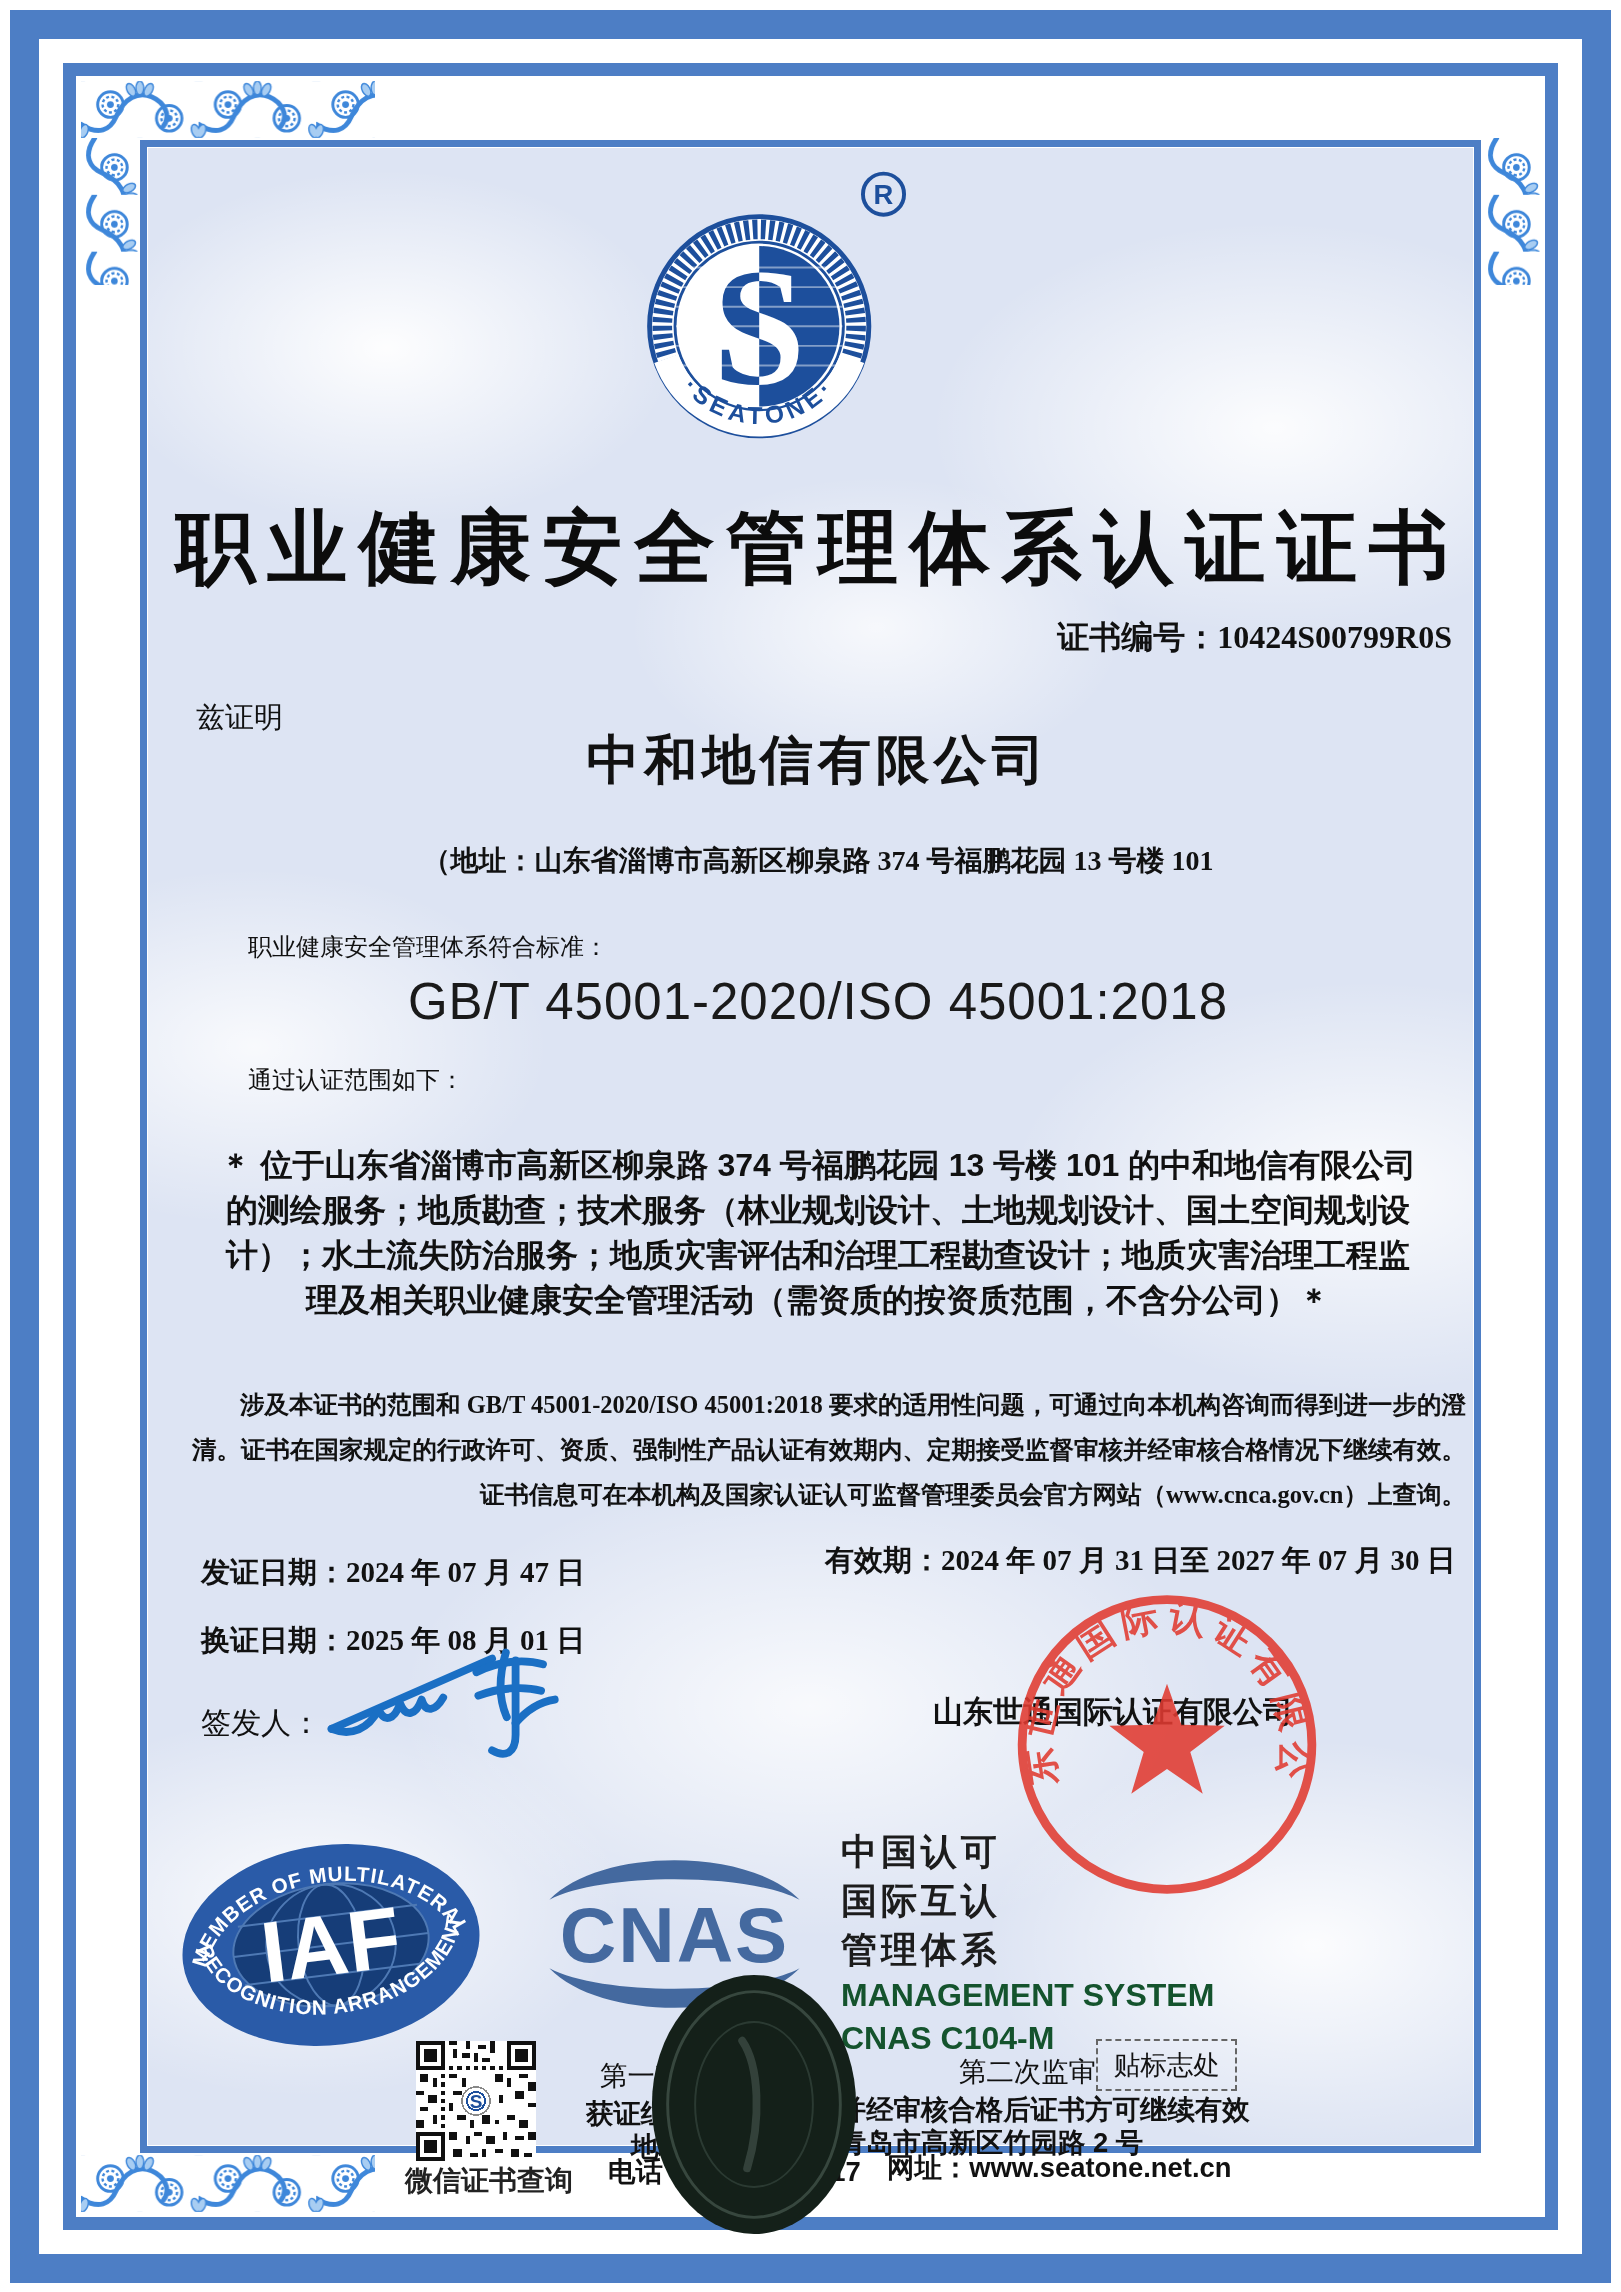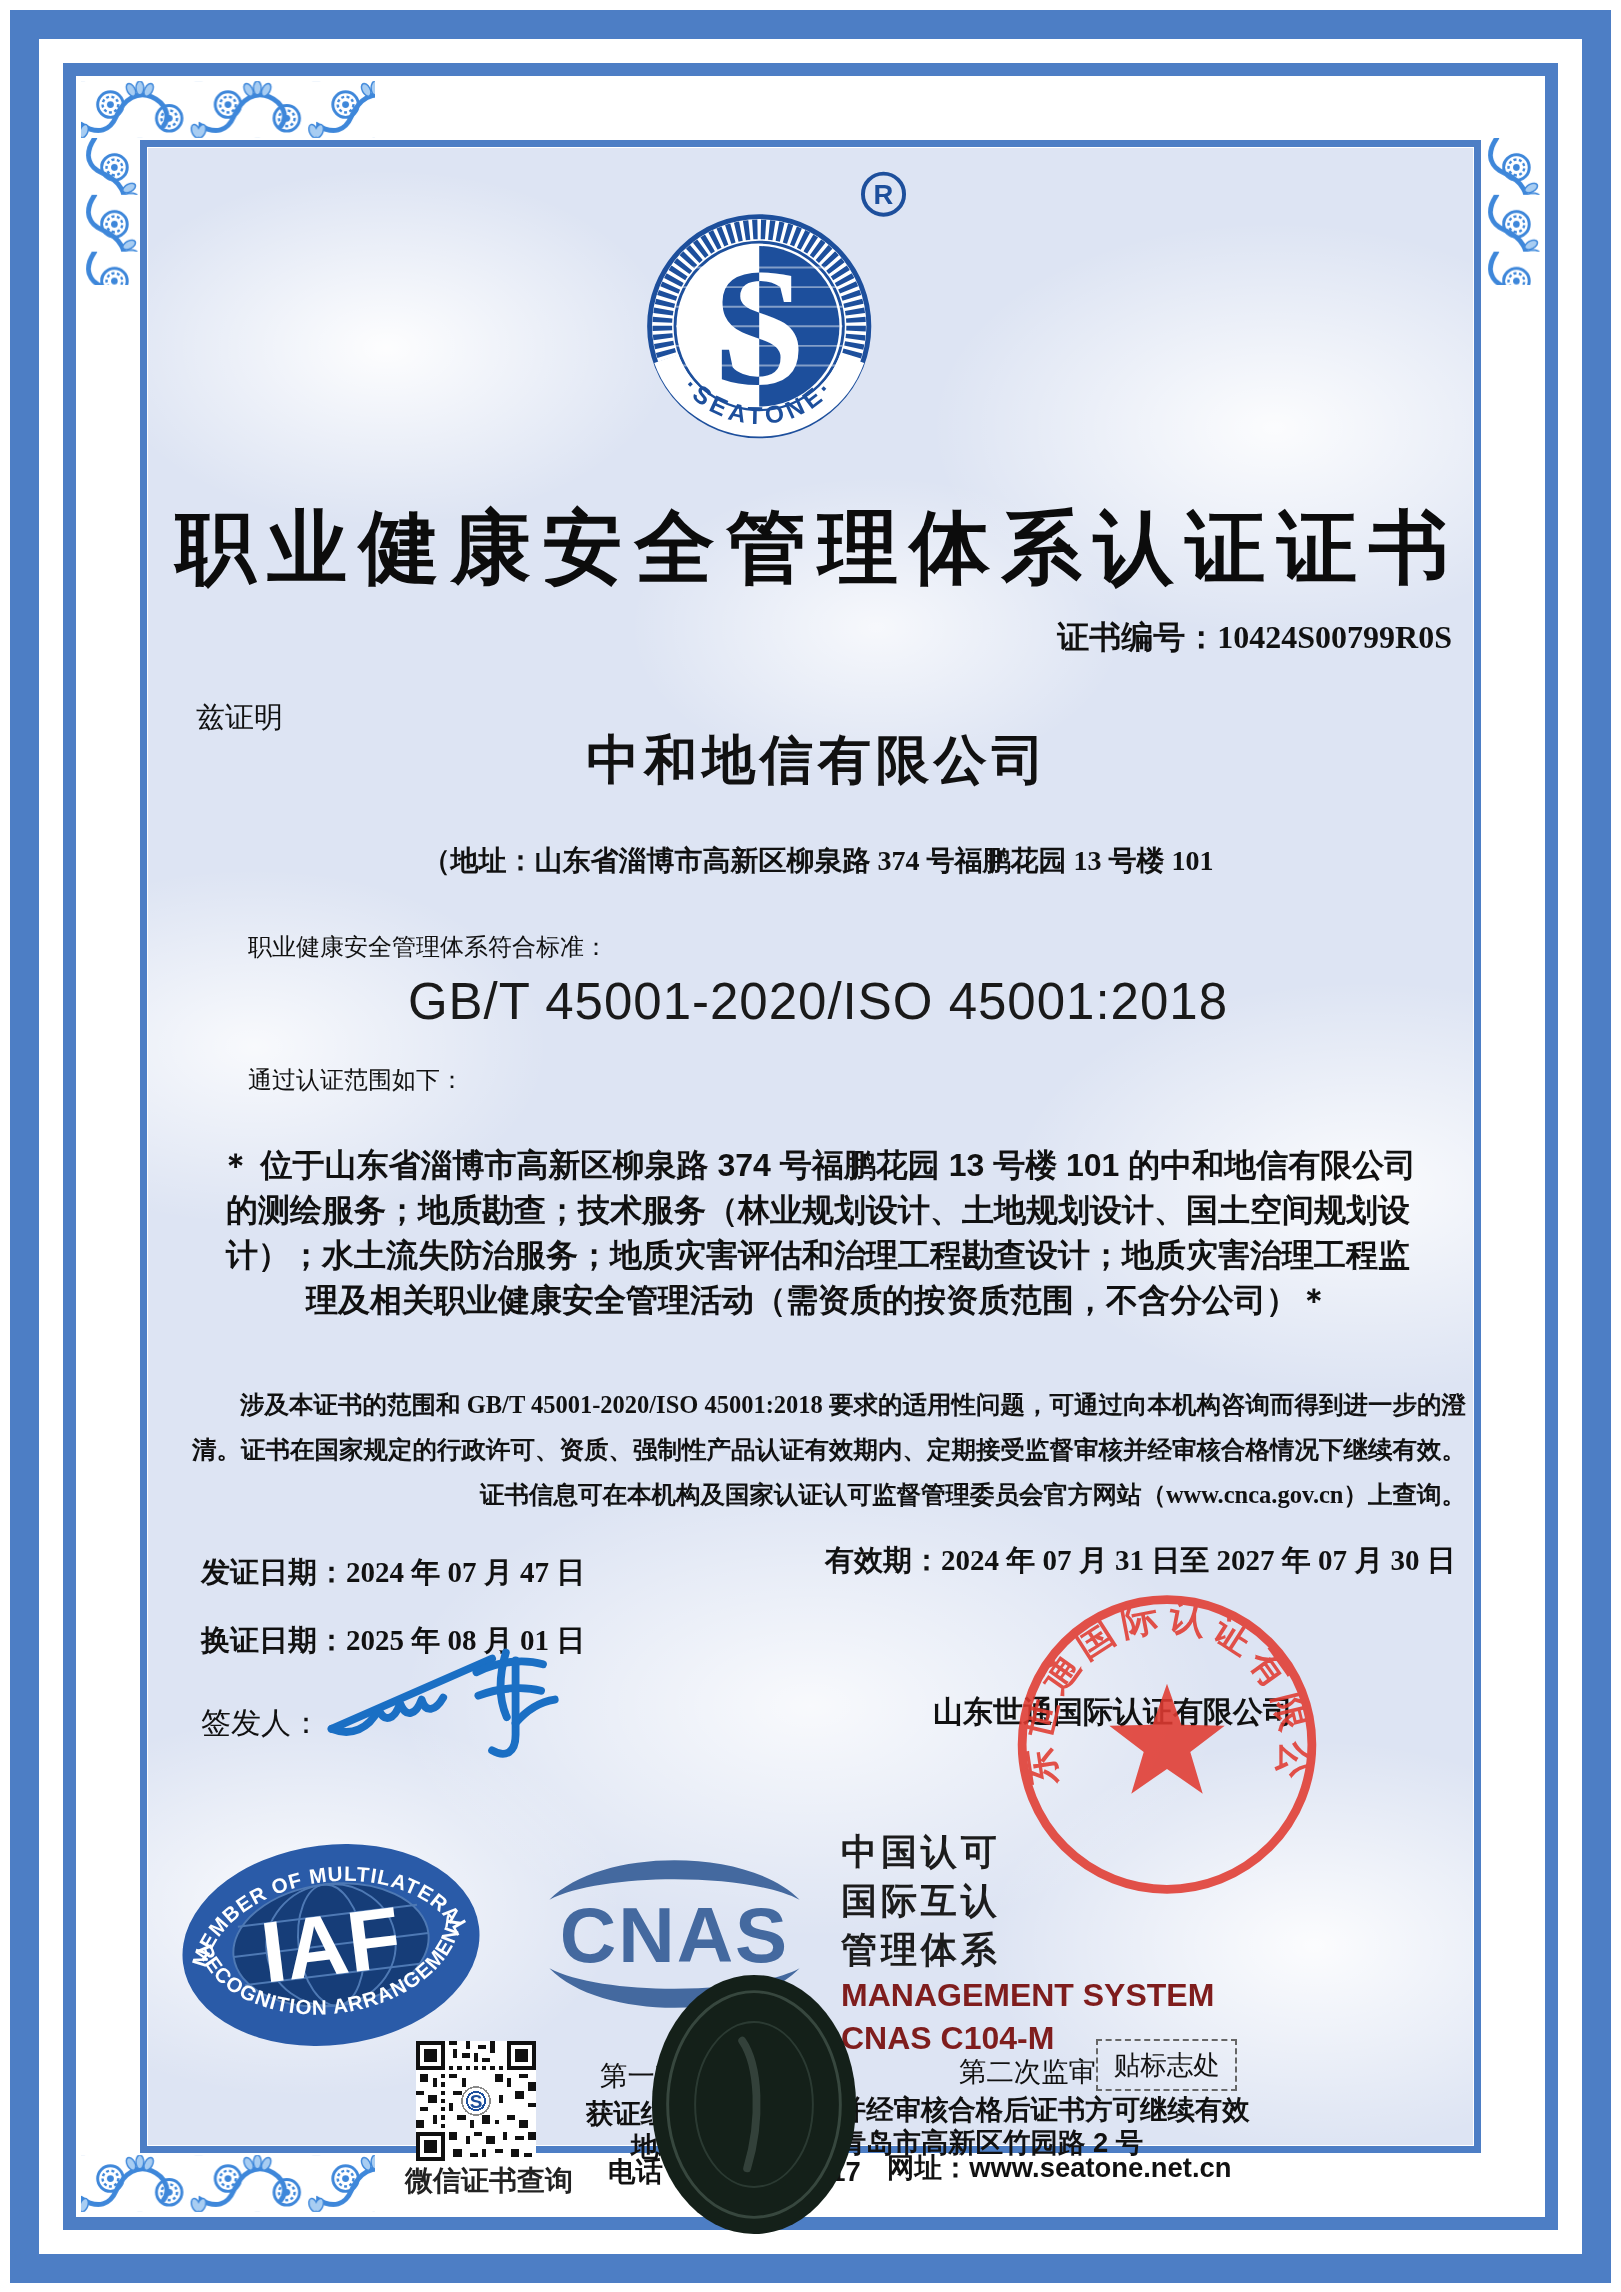--- a/index.html
+++ b/index.html
@@ -36,21 +36,21 @@
   .addr2{top:855px;font-size:28px;font-weight:600;}
   .lbl{left:204px;font-size:24px;margin-left:44px;}
   .standard{top:972px;font-size:51px;letter-spacing:1px;color:#1a1a1a;}
   .scope{top:1143px;font-size:32px;font-weight:bold;line-height:45px;}
   .disc{left:192px;top:1382px;font-size:24.5px;line-height:45px;font-weight:600;text-align:right;}
   .dateline{font-size:29px;font-weight:600;}
   .signer{left:201px;top:1703px;font-size:30px;}
   .issuer{left:933px;top:1692px;font-size:30px;font-weight:600;}
   .accred{left:841px;top:1827px;z-index:5;position:absolute;}
   .accred .zh{font-size:36px;font-weight:bold;letter-spacing:3.9px;line-height:49px;color:#1c1c1c;}
-  .accred .en{font-size:32px;font-weight:bold;line-height:43px;color:#7f1d1d;}
+  .accred .en{font-size:32px;font-weight:bold;line-height:43px;color:#14532d;}
   .qr-caption{left:405px;top:2162px;font-size:28px;font-weight:bold;color:#222;}
   .audit{font-size:27.4px;}
   .sticker{left:1096px;top:2039px;border:2px dashed #666;padding:5.9px 15.7px;font-size:26.5px;z-index:5;position:absolute;}
   .footnote{font-size:27.4px;font-weight:600;}
 </style>
 </head>
 <body>
 
 <div class="page">
 

